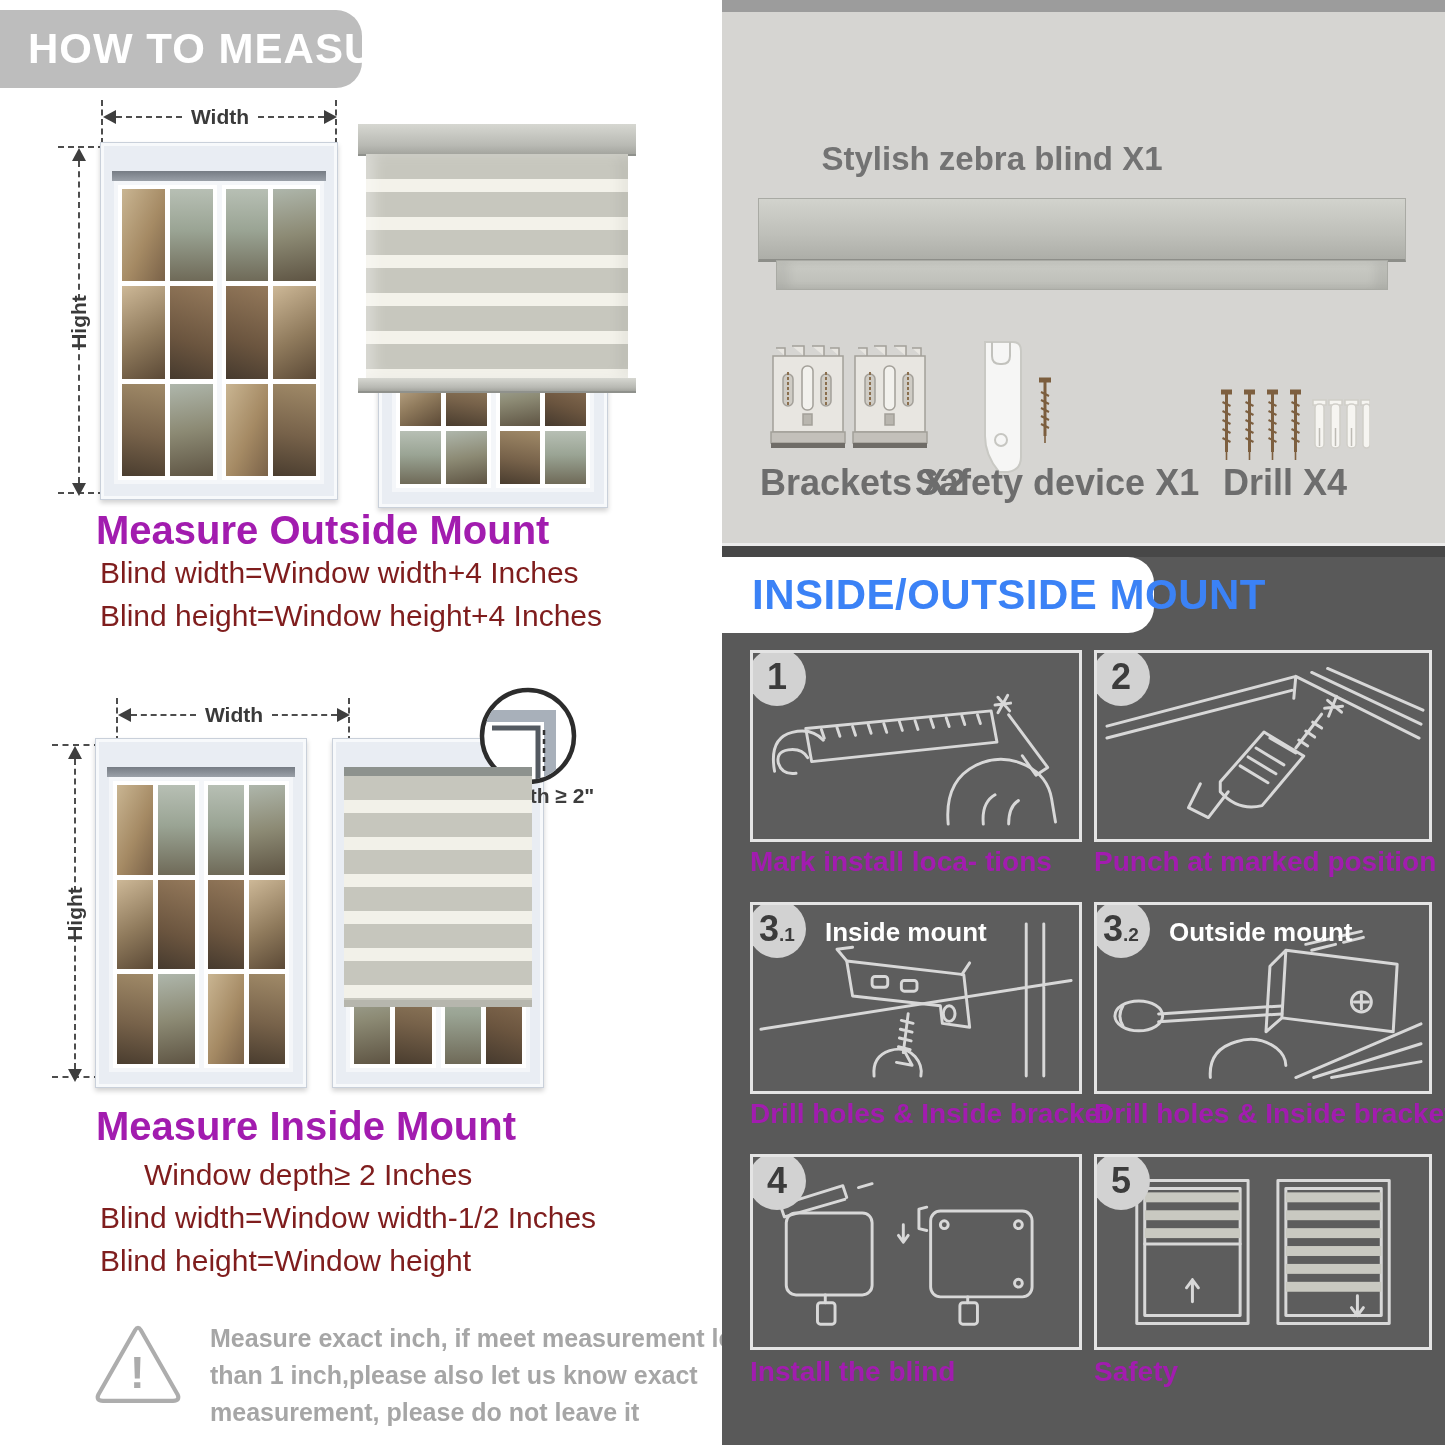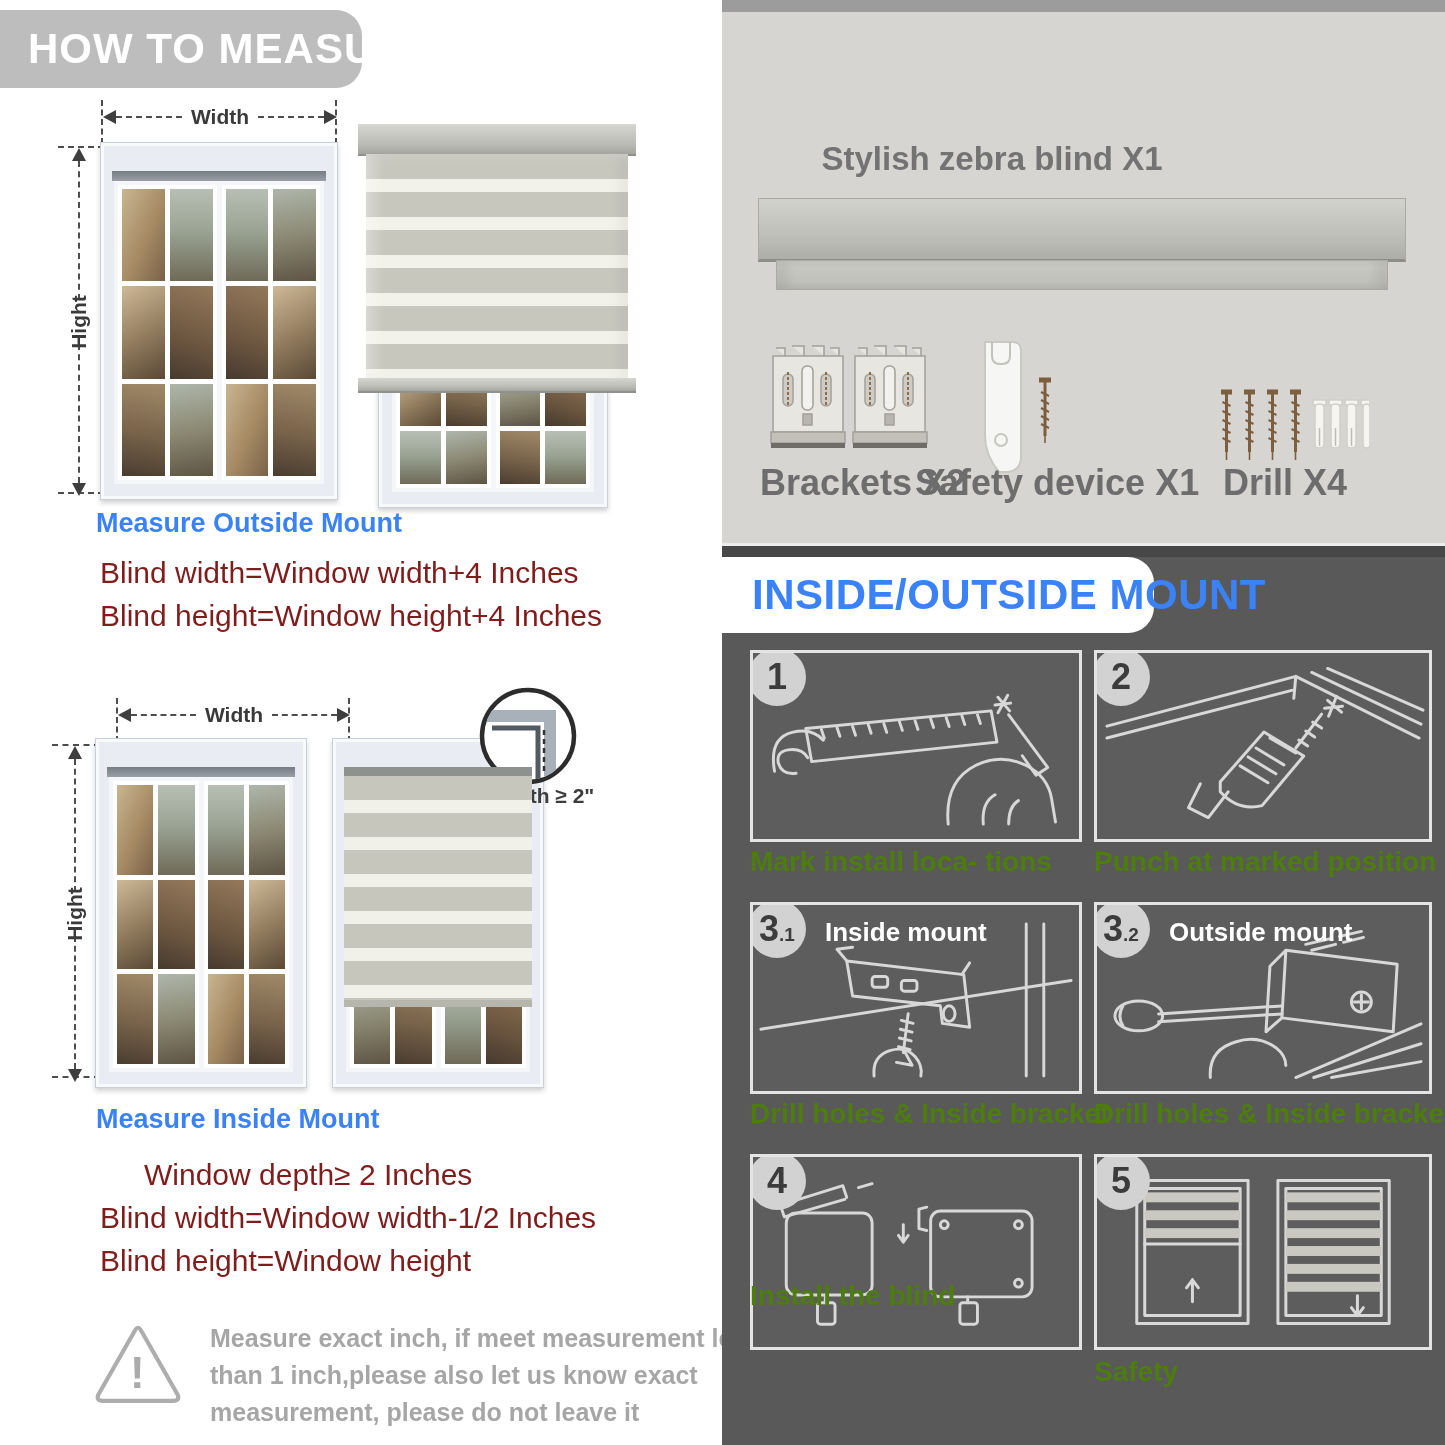--- a/index.html
+++ b/index.html
@@ -44,21 +44,21 @@
   .iblind{position:absolute;left:11px;right:11px;top:28px;height:224px;z-index:3;
     background:repeating-linear-gradient(180deg,#c6c6bd 0 24px,#f2f1e9 24px 37px);
     border-top:9px solid #8d928e;border-bottom:7px solid #b6b6ad;}
 
   
   .rail{position:absolute;background:linear-gradient(#d6d7d1,#b9bab4 70%,#a4a59f);border-bottom:2px solid #8f918c;}
   .fabric{position:absolute;background:repeating-linear-gradient(180deg,#c7c7be 0 25px,#f3f2ea 25px 38px);
     box-shadow:inset 8px 0 14px rgba(255,255,255,.35), inset -8px 0 14px rgba(0,0,0,.05);}
 
   
-  .sec-title{position:absolute;font-size:27px;font-weight:bold;color:#3b82f6;white-space:nowrap;}
+  .sec-title{position:absolute;font-size:40px;font-weight:bold;color:#a21caf;white-space:nowrap;}
   .sec-line{position:absolute;font-size:30px;font-weight:normal;color:#7f1d1d;white-space:nowrap;}
   .depth-lbl{position:absolute;font-size:21px;font-weight:bold;color:#3d3d3d;white-space:nowrap;}
   .warn-text{position:absolute;font-size:25px;font-weight:bold;color:#a6a6a6;line-height:37px;}
   .warn-mark{position:absolute;font-size:44px;font-weight:bold;color:#ababab;}
 
   
   .rp-light{position:absolute;left:722px;top:0;width:723px;height:546px;background:#d6d5d2;}
   .rp-topstrip{position:absolute;left:722px;top:0;width:723px;height:12px;background:#9c9c9c;}
   .product-lbl{position:absolute;left:742px;top:140px;width:500px;text-align:center;font-size:33px;font-weight:bold;color:#737373;}
   .rail-big{position:absolute;left:758px;top:198px;width:646px;height:60px;
@@ -71,21 +71,21 @@
   .rp-dark{position:absolute;left:722px;top:546px;width:723px;height:899px;background:#595959;}
   .rp-darkstrip{position:absolute;left:722px;top:546px;width:723px;height:11px;background:#474747;}
 
   
   .step-panel{position:absolute;border:3px solid #e4e4e4;background:#5d5d5d;overflow:hidden;}
   .badge{position:absolute;left:-5px;top:-5px;width:58px;height:58px;border-radius:50%;background:#d2d2d2;
     display:flex;align-items:center;justify-content:center;z-index:4;}
   .badge .bn{font-size:36px;font-weight:bold;color:#3c3c3c;}
   .badge .bs{font-size:19px;font-weight:bold;color:#3c3c3c;margin-top:12px;}
   .pn-label{position:absolute;left:72px;top:12px;font-size:26px;font-weight:bold;color:#ffffff;z-index:4;white-space:nowrap;}
-  .step-cap{position:absolute;font-size:28px;font-weight:bold;color:#4d7c0f;white-space:nowrap;}
+  .step-cap{position:absolute;font-size:28px;font-weight:bold;color:#a21caf;white-space:nowrap;}
   .art{position:absolute;inset:4px;width:calc(100% - 8px);height:calc(100% - 8px);}
   .lineart{stroke:#d8d8d8;stroke-width:3;fill:none;stroke-linecap:round;stroke-linejoin:round;}
   .fillbar{fill:#c9c9c1;stroke:none;}
 
   
   .magnifier{position:absolute;left:478px;top:686px;width:100px;height:100px;}
 </style>
 </head>
 <body>
 
@@ -481,21 +481,21 @@
         <rect x="178" y="42" width="104" height="88" rx="10"></rect>
         <circle cx="192" cy="56" r="4"></circle>
           <circle cx="268" cy="56" r="4"></circle>
           <circle cx="268" cy="116" r="4"></circle>
         <path d="M174,38 l-8,2 v20 l8,2"></path>
         <path d="M216,130 v6"></path>
           <rect x="208" y="136" width="18" height="22" rx="3"></rect>
       </g>
     </svg>
   </div>
-  <div class="step-cap" style="left:750px;top:1280px;">Install the blind</div>
+  <div class="step-cap" style="left:750px;top:1356px;">Install the blind</div>
 
   <div class="step-panel" style="left:1094px;top:1154px;width:332px;height:190px;">
     <div class="badge">
         <span class="bn">5</span>
         <span class="bs"></span>
       </div>
     <svg class="art" viewBox="0 0 326 168" preserveAspectRatio="xMidYMid meet">
       <g class="lineart">
         <rect x="36" y="12" width="112" height="144"></rect>
         <rect x="44" y="20" width="96" height="128"></rect>

